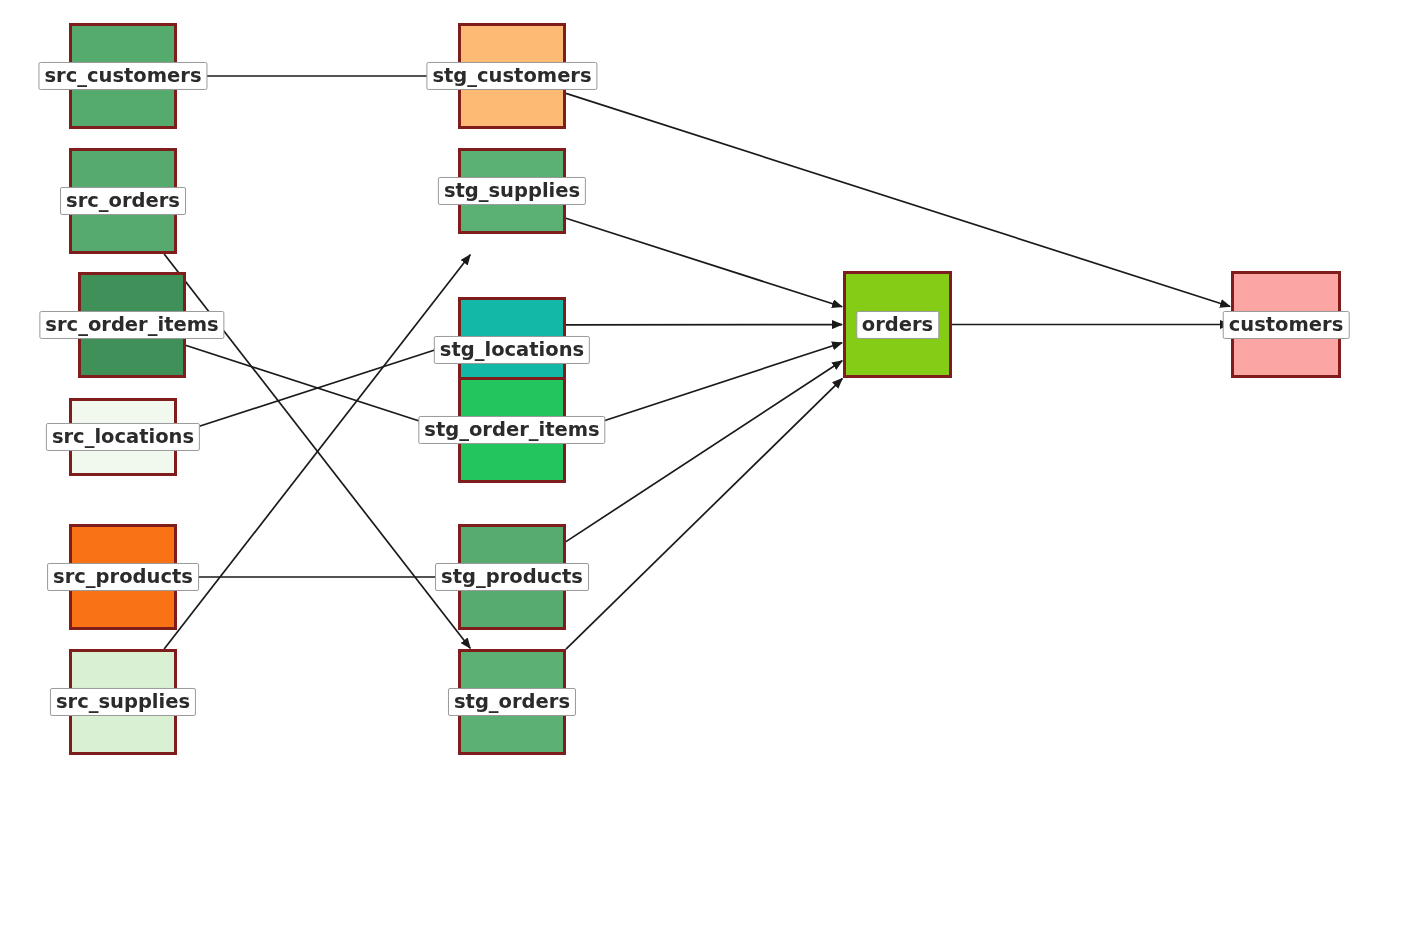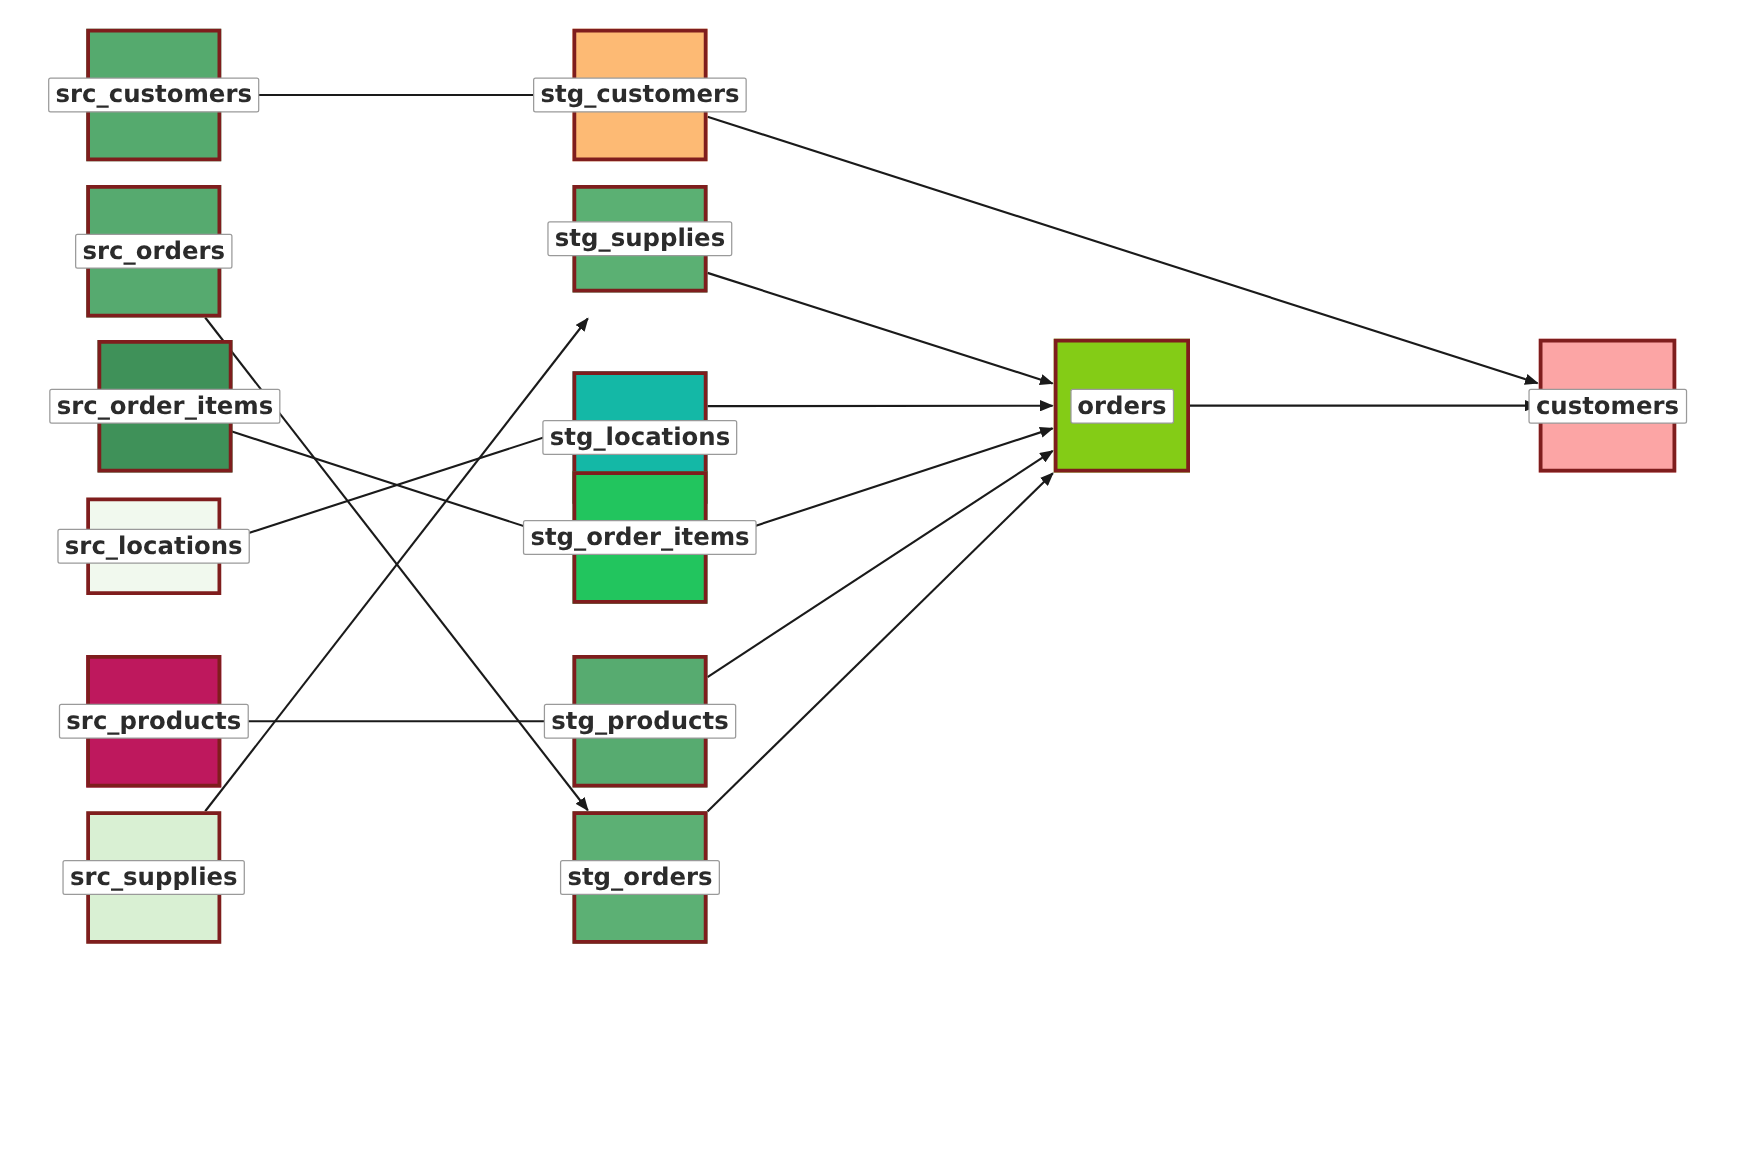--- a/index.html
+++ b/index.html
@@ -132,21 +132,21 @@
         </div>
         <div class="node" style="left: 69px; top: 148px; width: 108px; height: 106px; background: rgb(86, 170, 111);">
           <div class="node-label">src_orders</div>
         </div>
         <div class="node" style="left: 78px; top: 272px; width: 108px; height: 106px; background: rgb(63, 145, 89);">
           <div class="node-label">src_order_items</div>
         </div>
         <div class="node" style="left: 69px; top: 398px; width: 108px; height: 78px; background: rgb(241, 249, 238);">
           <div class="node-label">src_locations</div>
         </div>
-        <div class="node" style="left: 69px; top: 524px; width: 108px; height: 106px; background: #be185d;">
+        <div class="node" style="left: 69px; top: 524px; width: 108px; height: 106px; background: #f97316;">
           <div class="node-label">src_products</div>
         </div>
         <div class="node" style="left: 69px; top: 649px; width: 108px; height: 106px; background: rgb(217, 240, 211);">
           <div class="node-label">src_supplies</div>
         </div>
         <div class="node" style="left: 458px; top: 23px; width: 108px; height: 106px; background: #fdba74; text-align: center;">
           <div class="node-label">stg_customers</div>
         </div>
         <div class="node" style="left: 458px; top: 148px; width: 108px; height: 86px; background: rgb(91, 176, 115);">
           <div class="node-label">stg_supplies</div>

